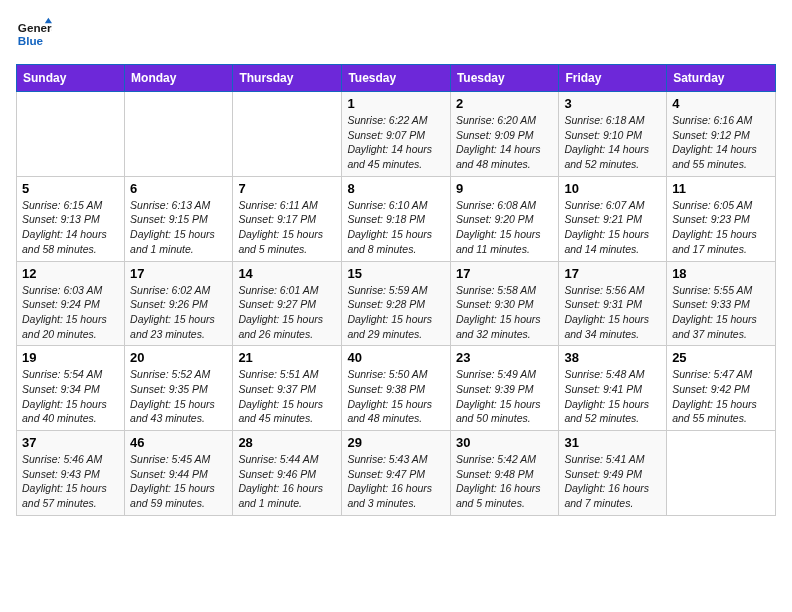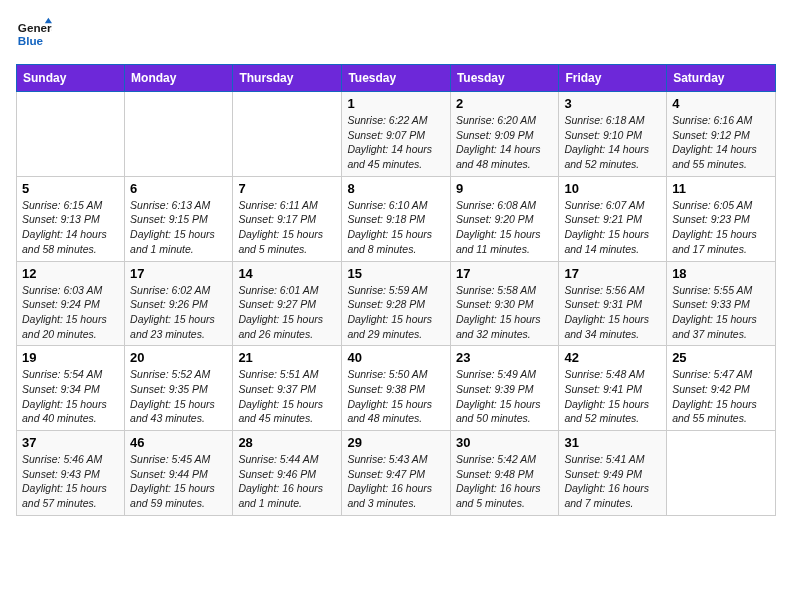--- a/index.html
+++ b/index.html
@@ -206,21 +206,21 @@
         </td>
         <td>
           <span class="day-num">40</span>
           <div class="day-info">Sunrise: 5:50 AM<br>Sunset: 9:38 PM<br>Daylight: 15 hours and 48 minutes.</div>
         </td>
         <td>
           <span class="day-num">23</span>
           <div class="day-info">Sunrise: 5:49 AM<br>Sunset: 9:39 PM<br>Daylight: 15 hours and 50 minutes.</div>
         </td>
         <td>
-          <span class="day-num">42</span>
+          <span class="day-num">38</span>
           <div class="day-info">Sunrise: 5:48 AM<br>Sunset: 9:41 PM<br>Daylight: 15 hours and 52 minutes.</div>
         </td>
         <td>
           <span class="day-num">25</span>
           <div class="day-info">Sunrise: 5:47 AM<br>Sunset: 9:42 PM<br>Daylight: 15 hours and 55 minutes.</div>
         </td>
       </tr>
       <tr>
         <td>
           <span class="day-num">37</span>

